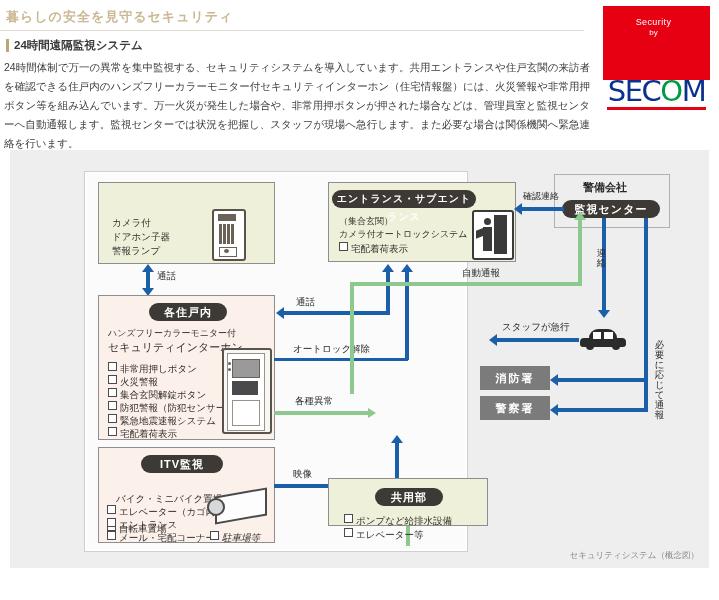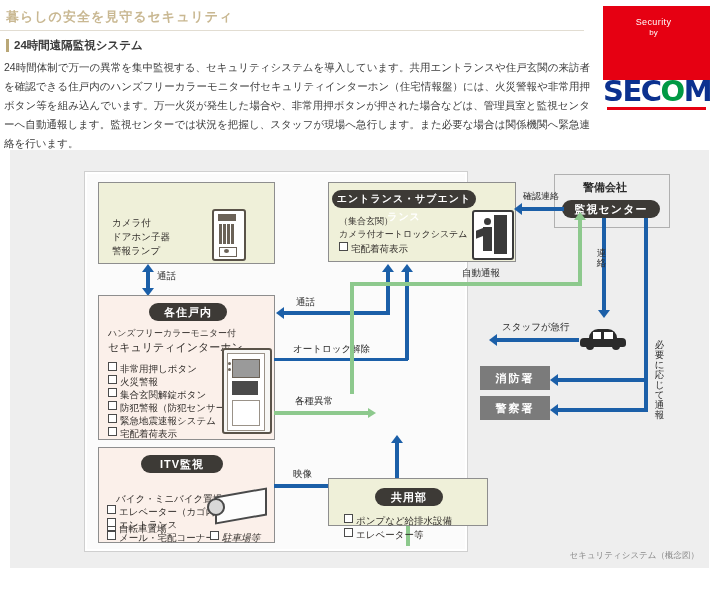--- a/index.html
+++ b/index.html
@@ -35,21 +35,21 @@
     font-size:10.5px;line-height:1.82;color:#3c3c3c;
     text-align:justify;
   }
   
   .logo-wrap{position:absolute;right:6px;top:6px;width:113px;height:112px;background:#ffffff;}
   .logo-red{position:absolute;left:3px;top:0;width:107px;height:74px;background:#e60012;}
   .logo-sec{position:absolute;left:0;top:11px;width:107px;text-align:center;color:#fff;
     font-size:9px;letter-spacing:.4px;}
   .logo-by{position:absolute;left:0;top:22px;width:107px;text-align:center;color:#fff;font-size:8px;}
   .logo-word{position:absolute;left:3px;top:71px;width:107px;text-align:center;
-    font-size:29px;font-weight:bold;letter-spacing:-1.5px;font-family:"DejaVu Sans",sans-serif;line-height:1;}
+    font-size:29px;font-weight:normal;letter-spacing:-1.5px;font-family:"DejaVu Sans",sans-serif;line-height:1;}
   .lb{color:#0b318f;}
   .lg{color:#009944;}
   .logo-bar{position:absolute;left:7px;top:101px;width:99px;height:3px;background:#e60012;}
   
   .panel{
     position:absolute;left:10px;top:150px;width:699px;height:418px;
     background:#eeeeee;
   }
   .inner{
     position:absolute;left:75px;top:22px;width:378px;height:375px;

